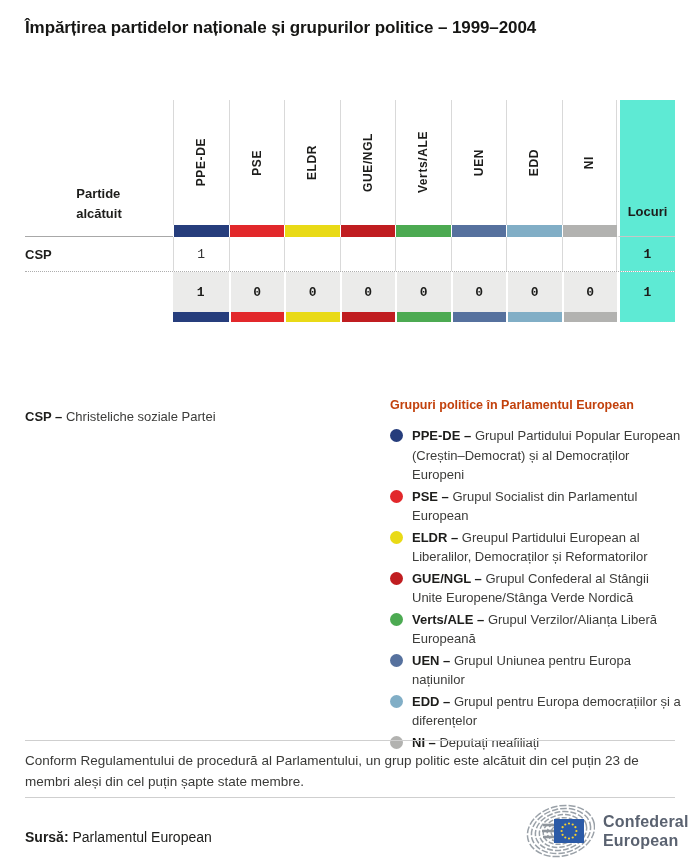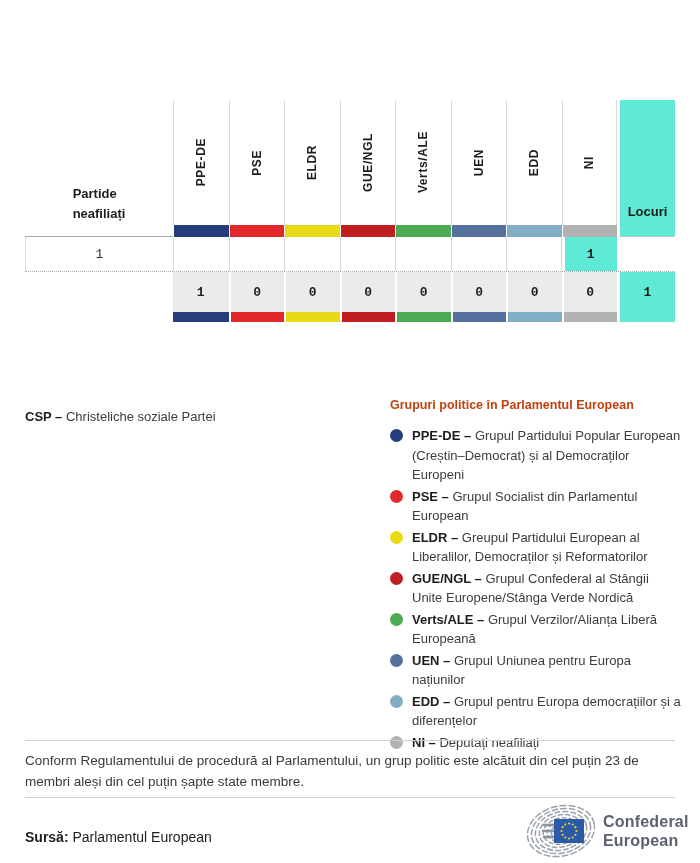--- a/index.html
+++ b/index.html
@@ -68,28 +68,29 @@
   .source b { font-weight: 700; }
 
   .ep-logo { position: absolute; left: 517px; top: 802px; display: flex; align-items: center; }
   .ep-logo-text { margin-left: 8px; font-weight: 700; font-size: 16px; line-height: 19px; color: #5a6270; letter-spacing: 0.2px; }
 </style>
 </head>
 <body>
 
 <div class="page">
 
+  <div class="title">Împărțirea partidelor naționale și grupurilor politice – 1999–2004</div>
 
   <div class="ep-table">
 
     <div class="trow hdr-row">
       <div class="rowhead-cell">
         <div class="rowhead">
           <div>Partide</div>
-          <div>neafiliați</div>
+          <div>alcătuit</div>
         </div>
       </div>
       <div class="hcell">
           <span class="vtext">PPE-DE</span>
         </div>
       <div class="hcell">
           <span class="vtext">PSE</span>
         </div>
       <div class="hcell">
           <span class="vtext">ELDR</span>
@@ -119,20 +120,21 @@
       <div class="bar-cell" style="background-color: rgb(233, 218, 22);"></div>
       <div class="bar-cell" style="background-color: rgb(192, 29, 32);"></div>
       <div class="bar-cell" style="background-color: rgb(76, 170, 82);"></div>
       <div class="bar-cell" style="background-color: rgb(86, 113, 158);"></div>
       <div class="bar-cell" style="background-color: rgb(129, 174, 198);"></div>
       <div class="bar-cell" style="background-color: rgb(178, 178, 176);"></div>
       <div class="locuri-cell bar-locuri"></div>
     </div>
 
     <div class="trow data-row">
+      <div class="party-label">CSP</div>
       <div class="pcell">1</div>
       <div class="pcell"></div>
       <div class="pcell"></div>
       <div class="pcell"></div>
       <div class="pcell"></div>
       <div class="pcell"></div>
       <div class="pcell"></div>
       <div class="pcell last"></div>
       <div class="locuri-cell seat-val">1</div>
     </div>

